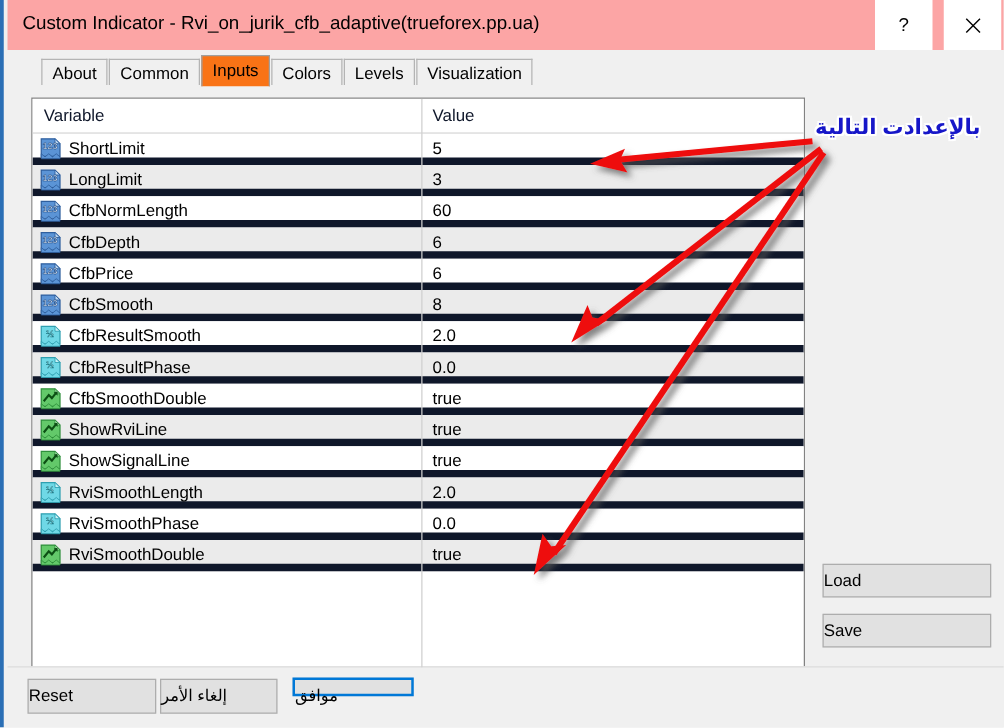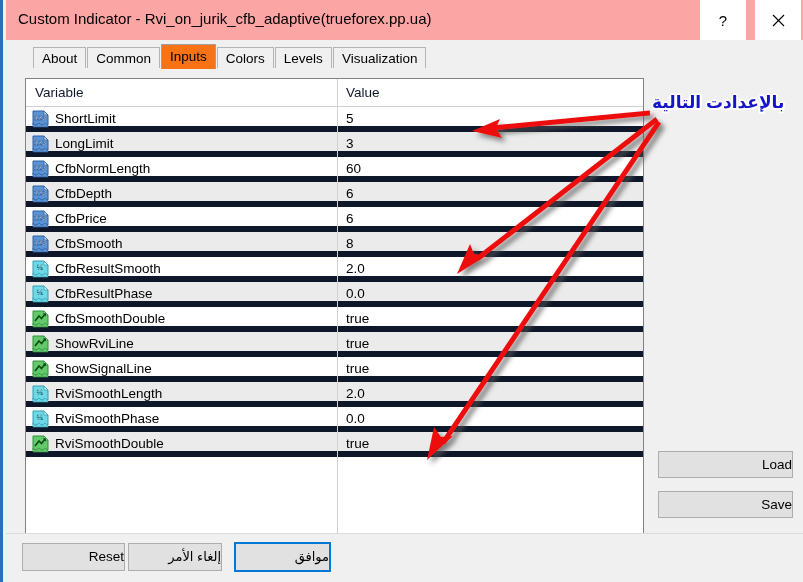--- a/index.html
+++ b/index.html
@@ -103,21 +103,21 @@
   }
   .row .vval{
     position:absolute;left:320px;top:0;height:24px;line-height:24px;
     font-size:13.5px;color:#000;white-space:nowrap;
   }
   
   .btn{
     background:#e1e1e1;
     border:1px solid #adadad;
     font-size:13.5px;color:#000;
-    text-align:right;
+    text-align:left;
     box-sizing:border-box;
     cursor:default;
     font-family:"Liberation Sans","DejaVu Sans",sans-serif;
     padding:0;
   }
   .side-btn{
     position:absolute;width:135px;height:27px;line-height:25px;right:10px;
   }
   .btn-load{top:383px;}
   .btn-save{top:423px;}
@@ -126,22 +126,22 @@
     position:absolute;left:3px;right:0;bottom:0;height:48px;
     background:#f0f0f0;
     border-top:1px solid #dcdcdc;
   }
   .foot-btn{
     position:absolute;top:9px;height:28px;line-height:26px;
   }
   .btn-reset{left:16px;width:103px;}
   .btn-cancel{left:122px;width:94px;font-size:13px;}
   .btn-ok{
-    left:228px;width:97px;height:30px;line-height:26px;top:8px;
-    border:2px solid #0078d7;font-size:13px;
+    left:228px;width:97px;height:15px;line-height:26px;top:8px;
+    border:2px solid #0078d7;font-size:13px;font-family:Liberation Serif, serif;
   }
   
   .overlay{
     position:absolute;left:0;top:0;width:803px;height:582px;
     pointer-events:none;z-index:40;
   }
   .arabic-note{
     position:absolute;left:652px;top:92px;
     font-size:17px;font-weight:bold;
     color:#1616c8;

